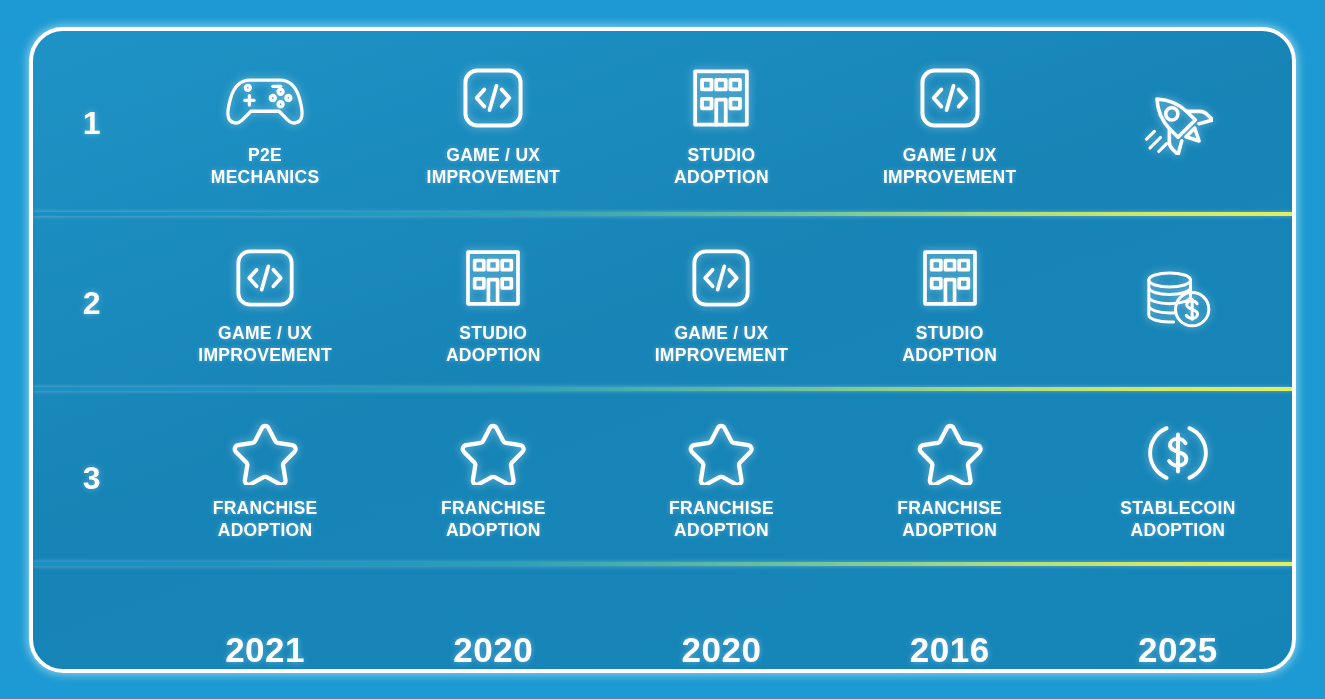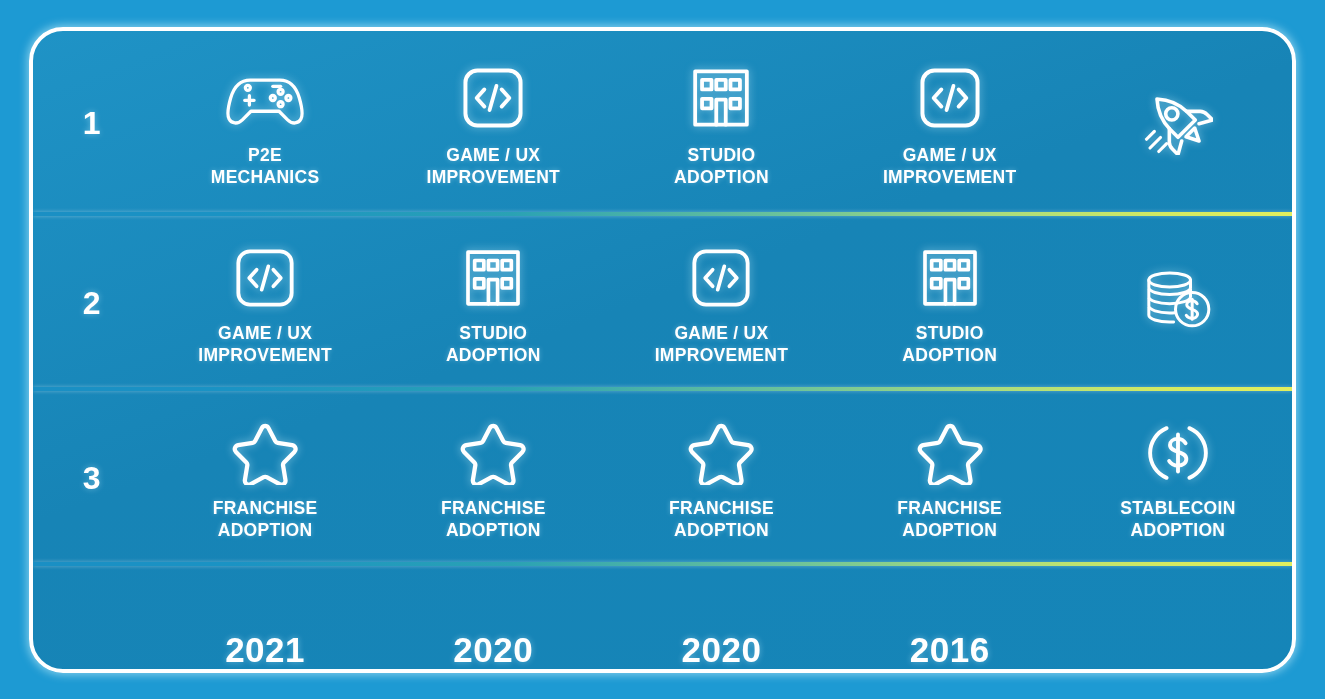--- a/index.html
+++ b/index.html
@@ -385,17 +385,20 @@
         </div>
         <div class="year-cell">
           <span class="year-label">2020</span>
         </div>
         <div class="year-cell">
           <span class="year-label">2020</span>
         </div>
         <div class="year-cell">
           <span class="year-label">2016</span>
         </div>
+        <div class="year-cell">
+          <span class="year-label">2025</span>
+        </div>
       </div>
     </div>
 
   </div>
 </div>
 
 </body></html>

